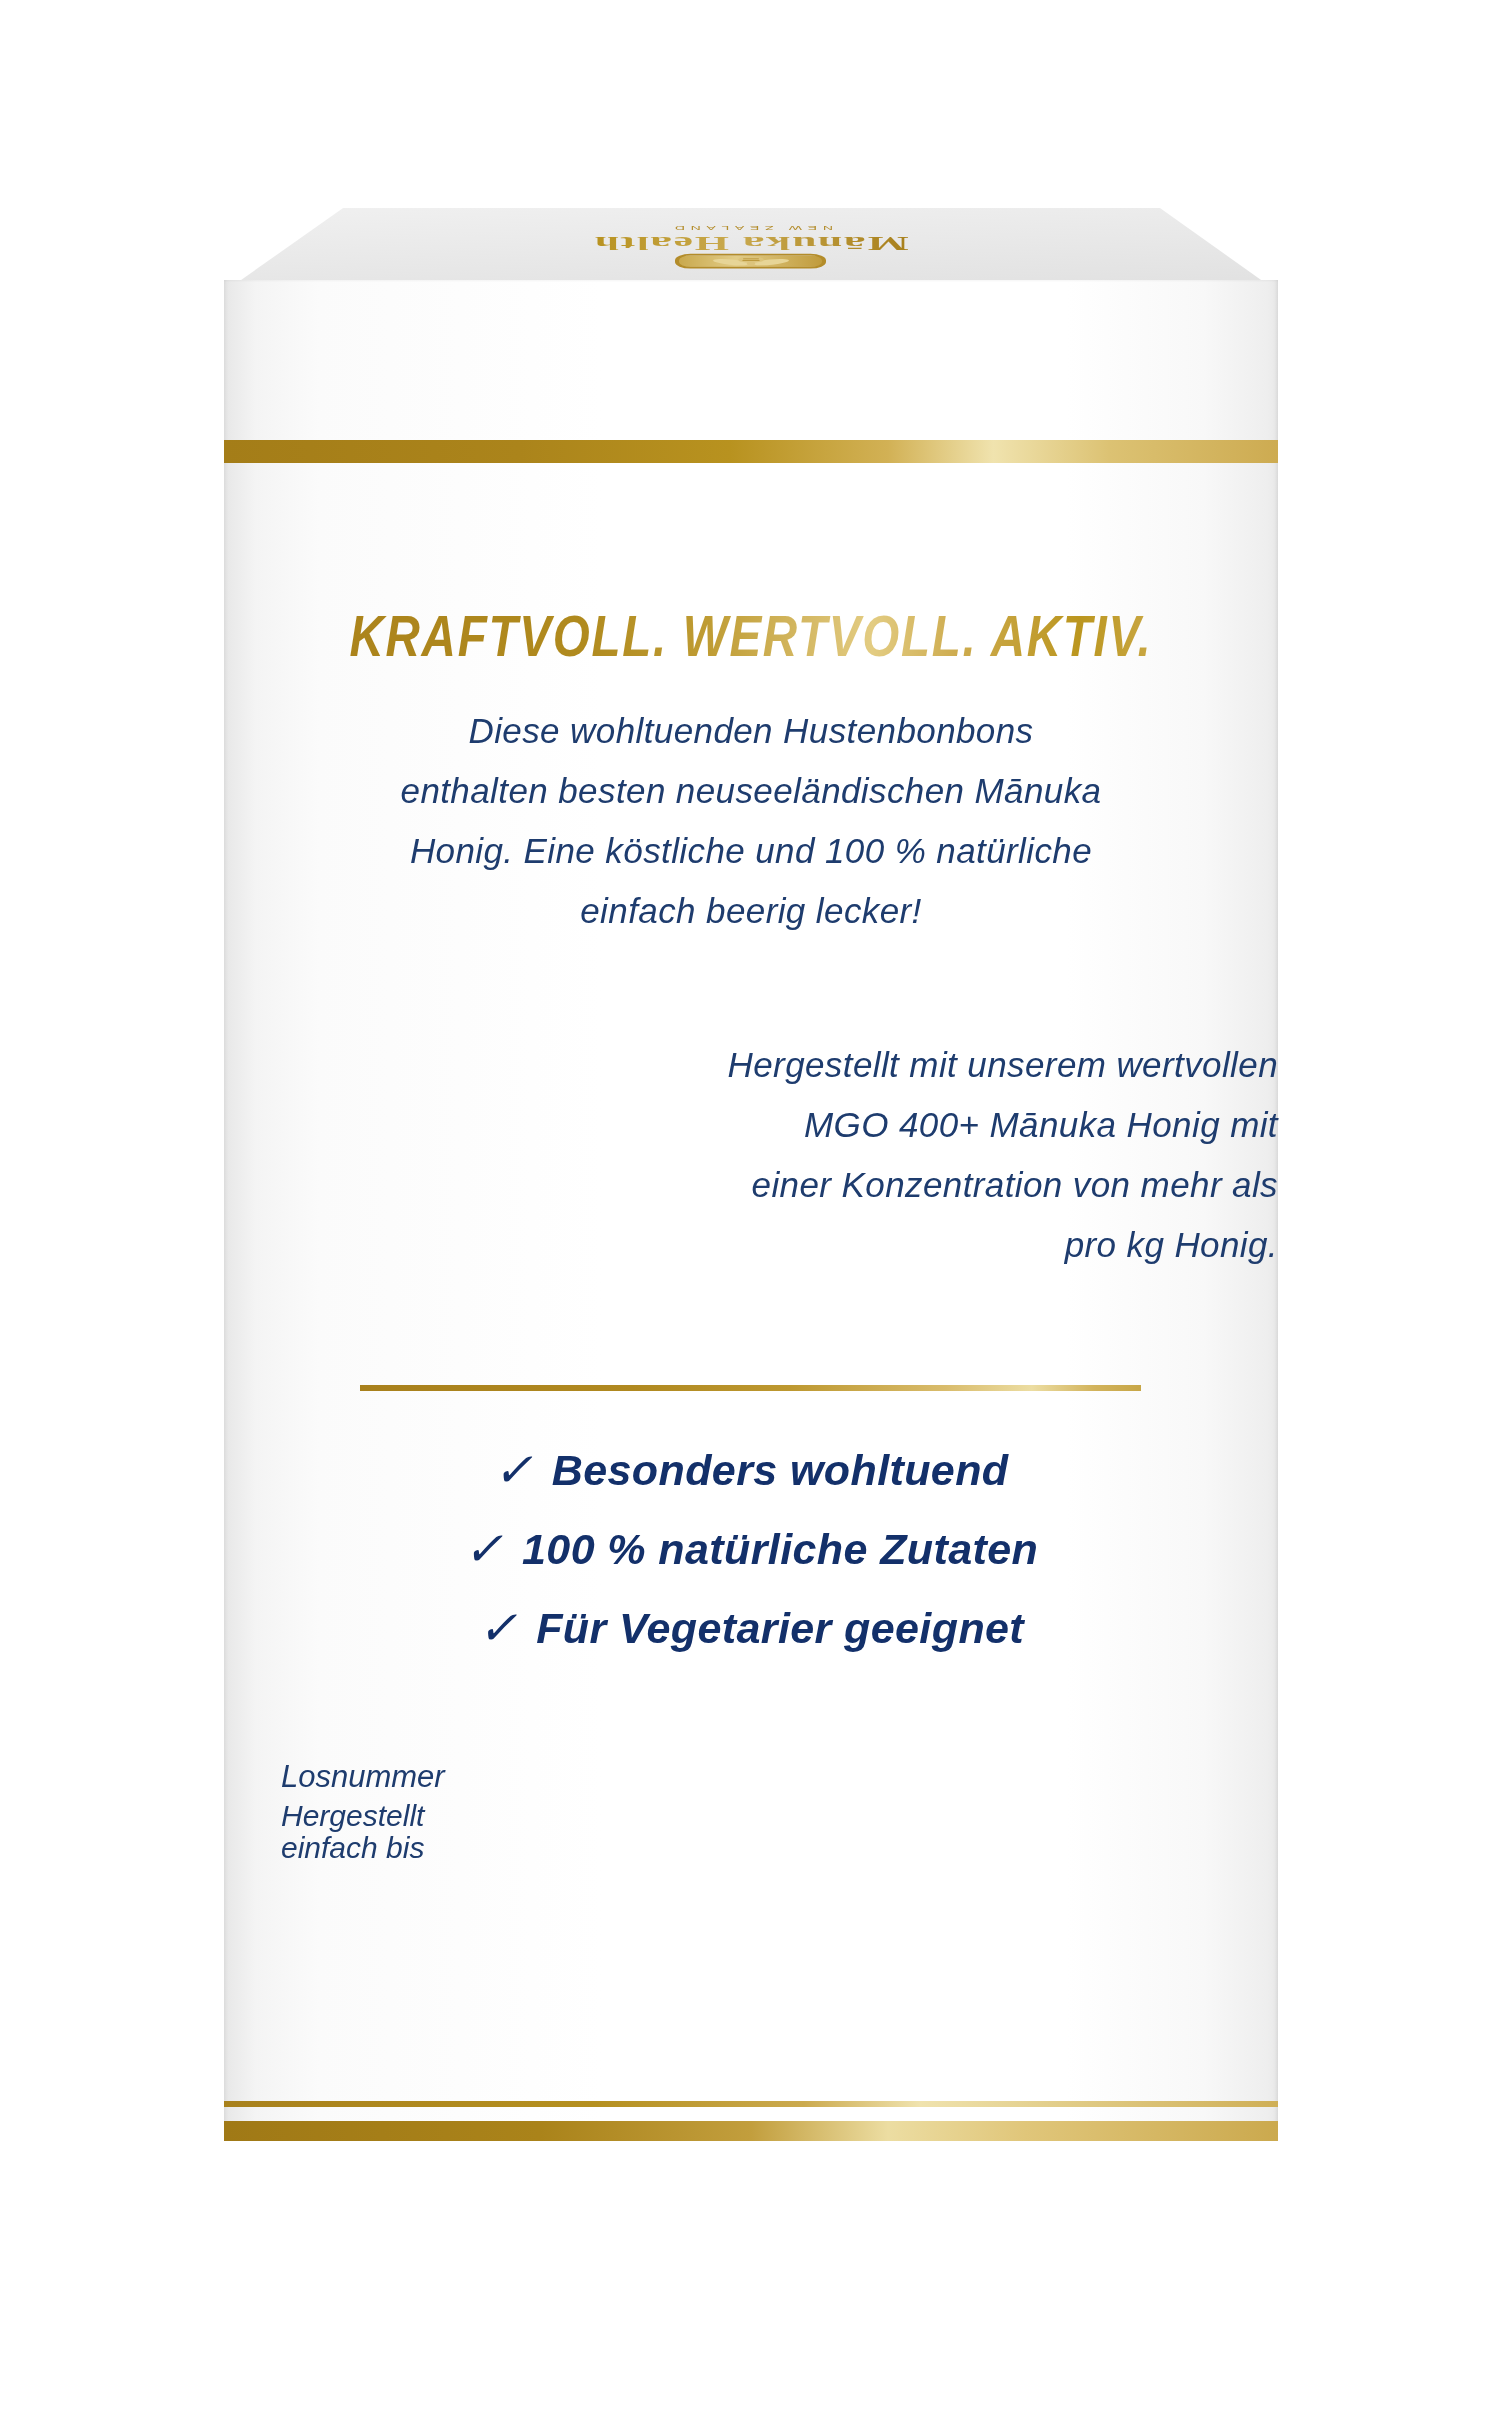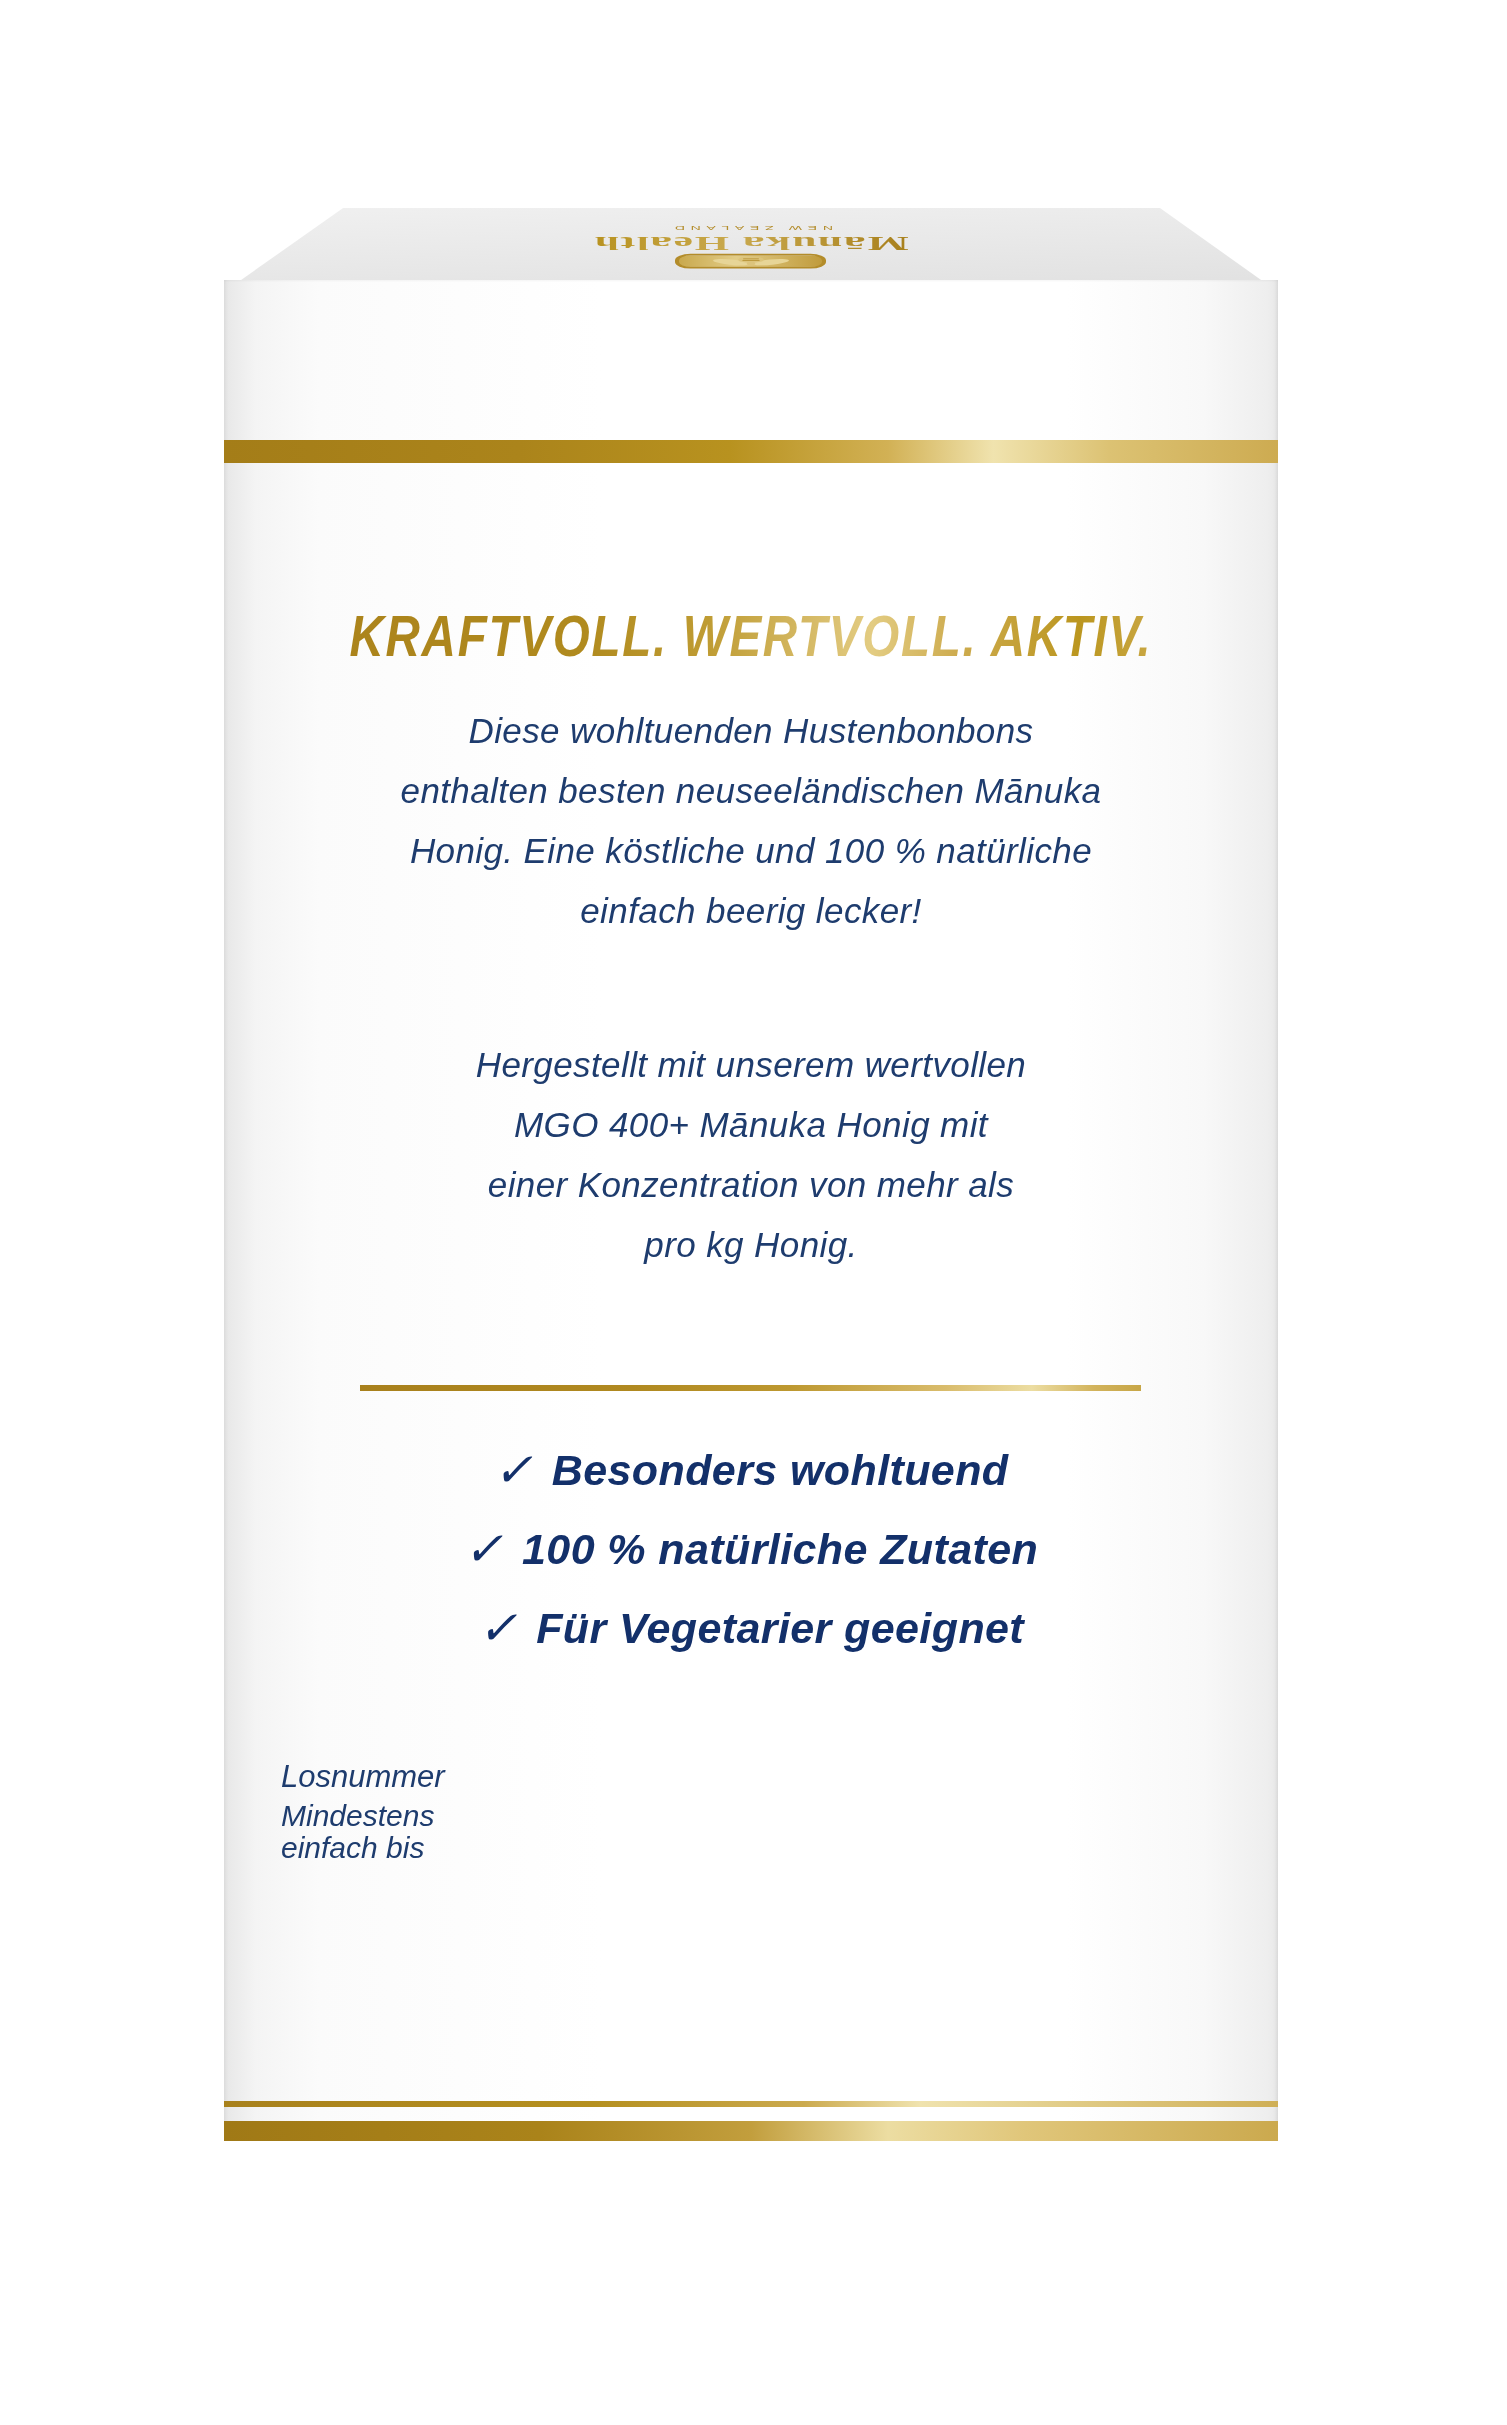--- a/index.html
+++ b/index.html
@@ -64,21 +64,21 @@
     -webkit-background-clip:text;background-clip:text;color:transparent;
     white-space:nowrap;
   }
 
   .para{
     position:absolute;left:0;width:100%;text-align:center;
     color:var(--navy-text,#1e3c6e);font-size:35px;line-height:60px;font-weight:400;
     letter-spacing:0.4px;
   }
   .para-intro{top:421px;}
-  .para-mgo{top:755px;}
+  .para-mgo{top:755px;text-align:right;}
 
   .divider{
     position:absolute;left:136px;top:1105px;width:781px;height:6.4px;
     background:linear-gradient(90deg,#a8801c 0%,#b08920 35%,#bd9830 55%,#d9bc6c 75%,#ecdda2 86%,#d2b35c 94%,#c7a647 100%);
   }
 
   .benefits{
     position:absolute;left:0;top:1151px;width:100%;
     display:flex;flex-direction:column;align-items:center;
   }
@@ -164,21 +164,21 @@
       </div>
       <div class="benefit">
         <span class="check">✓</span>
         <span>Für Vegetarier geeignet</span>
       </div>
     </div>
 
     <div class="batch">
       <div class="lot">Losnummer</div>
       <div class="expiry">
-        <div>Mindestens</div>
+        <div>Hergestellt</div>
         <div>einfach bis</div>
       </div>
     </div>
 
     <div class="line-thin"></div>
     <div class="band-bottom"></div>
 
   </div>
 </div>
 

